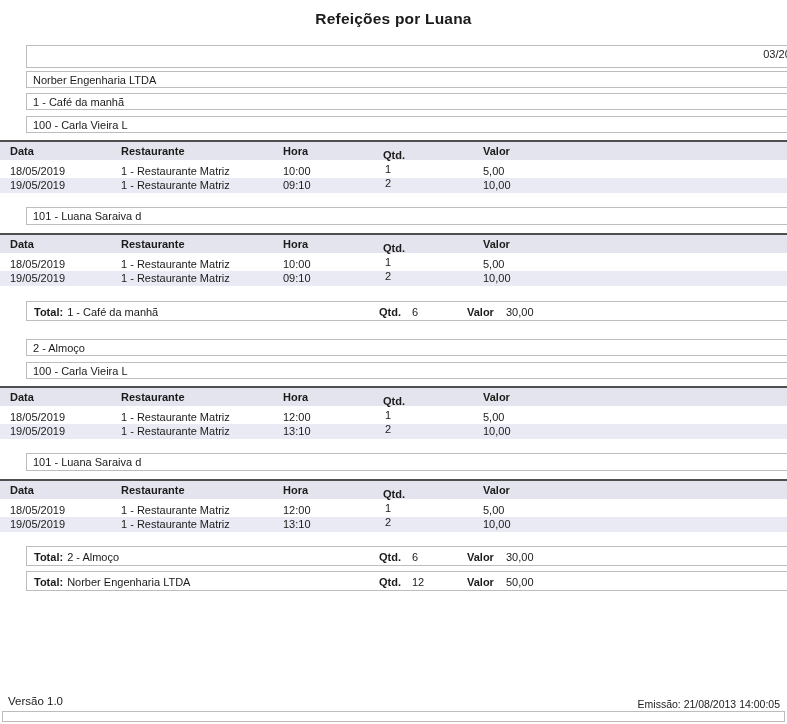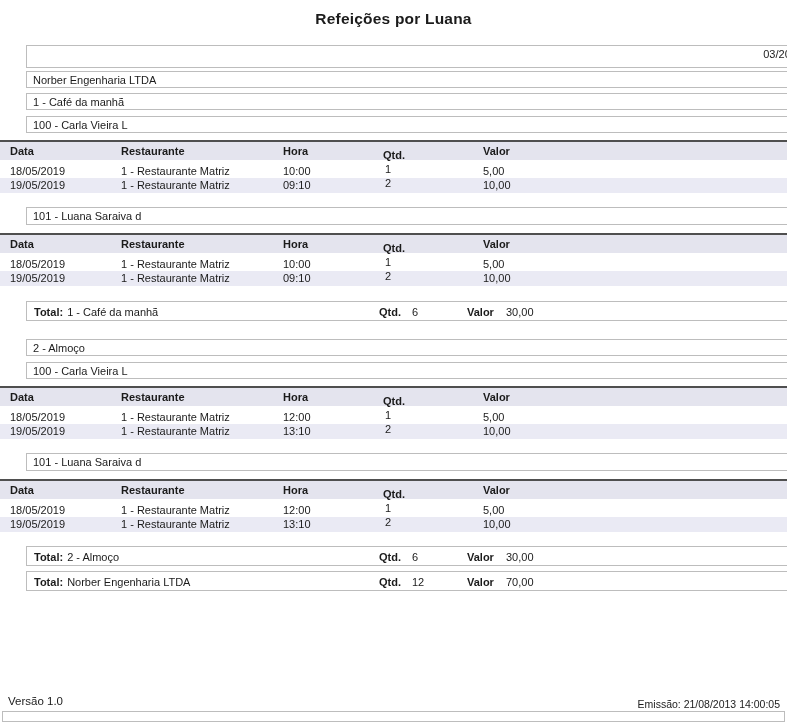--- a/index.html
+++ b/index.html
@@ -187,20 +187,20 @@
     <span class="abs" style="left:385px;top:4px">6</span>
     <span class="abs b" style="left:440px;top:4px">Valor</span>
     <span class="abs" style="left:479px;top:4px">30,00</span>
   </div>
 
   <div class="box total" style="top:571px;height:20px">
     <span class="tl"><b>Total:</b><span class="tname">Norber Engenharia LTDA</span></span>
     <span class="abs b" style="left:352px;top:4px">Qtd.</span>
     <span class="abs" style="left:385px;top:4px">12</span>
     <span class="abs b" style="left:440px;top:4px">Valor</span>
-    <span class="abs" style="left:479px;top:4px">70,00</span>
+    <span class="abs" style="left:479px;top:4px">50,00</span>
   </div>
 
   <div class="footer-version">Versão 1.0</div>
   <div class="footer-emission">Emissão: 21/08/2013 14:00:05</div>
   <div class="bottom-box"></div>
 
 </div>
 
 </body></html>

